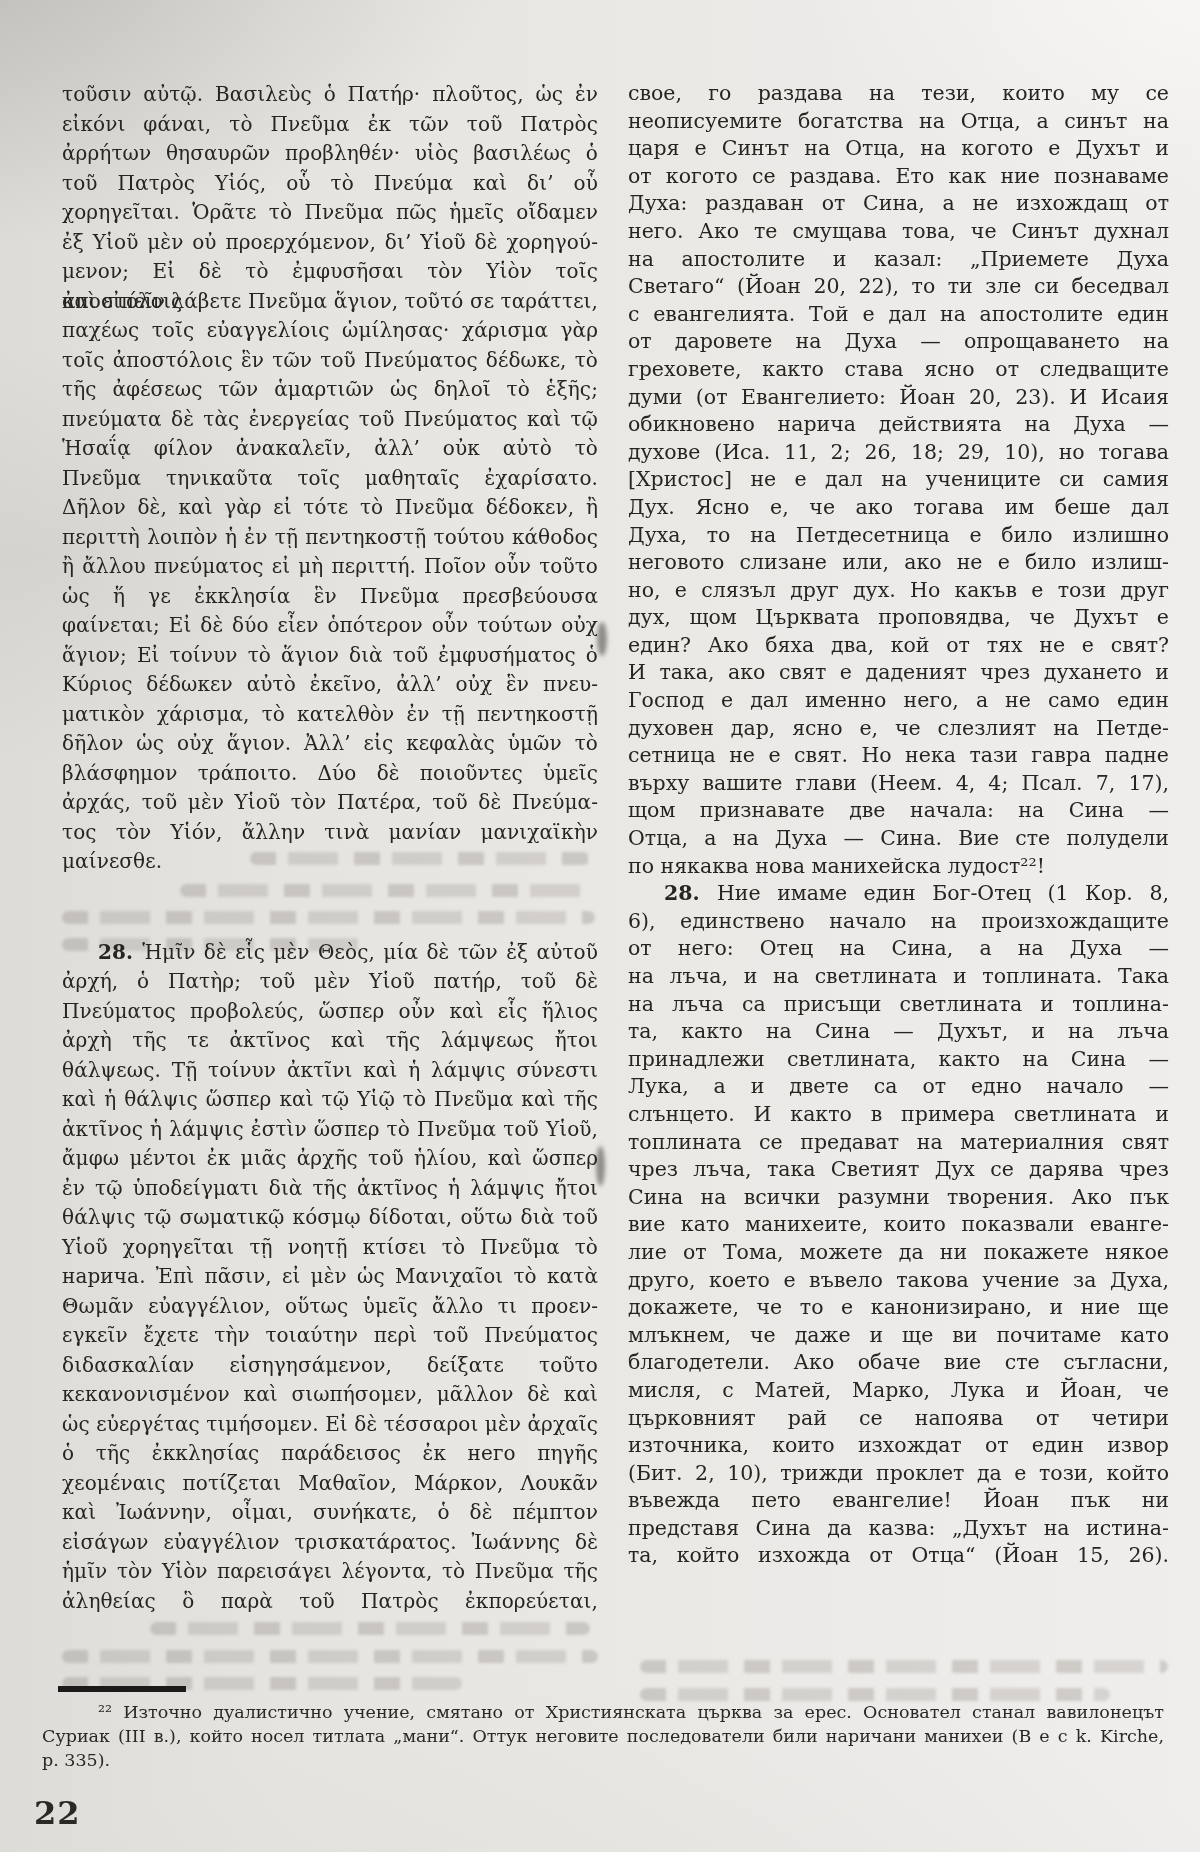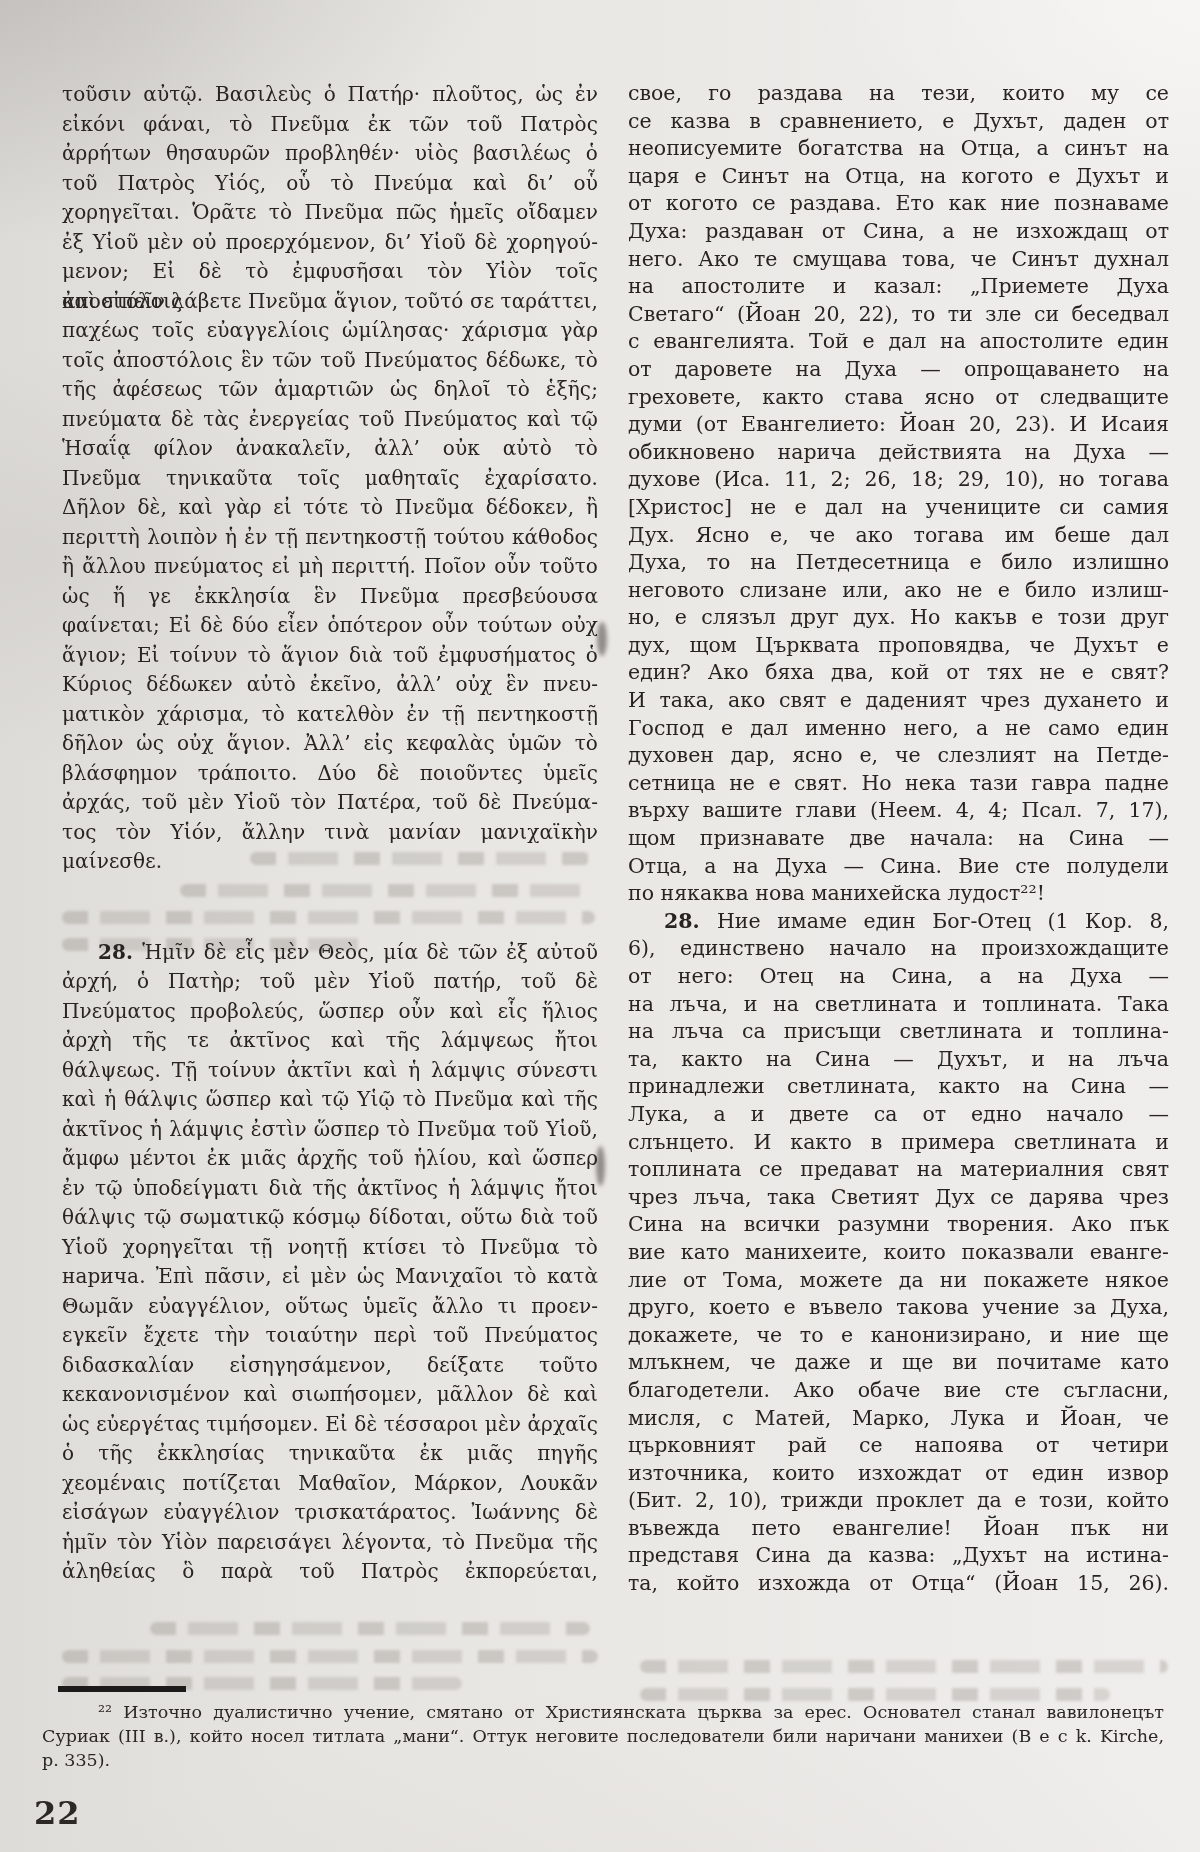--- a/index.html
+++ b/index.html
@@ -118,31 +118,31 @@
         <div class="ln" data-name="text-line">ἄμφω μέντοι ἐκ μιᾶς ἀρχῆς τοῦ ἡλίου, καὶ ὥσπερ</div>
         <div class="ln" data-name="text-line">ἐν τῷ ὑποδείγματι διὰ τῆς ἀκτῖνος ἡ λάμψις ἤτοι</div>
         <div class="ln" data-name="text-line">θάλψις τῷ σωματικῷ κόσμῳ δίδοται, οὕτω διὰ τοῦ</div>
         <div class="ln" data-name="text-line">Υἱοῦ χορηγεῖται τῇ νοητῇ κτίσει τὸ Πνεῦμα τὸ</div>
         <div class="ln" data-name="text-line">нарича. Ἐπὶ πᾶσιν, εἰ μὲν ὡς Μανιχαῖοι τὸ κατὰ</div>
         <div class="ln" data-name="text-line">Θωμᾶν εὐαγγέλιον, οὕτως ὑμεῖς ἄλλο τι προεν-</div>
         <div class="ln" data-name="text-line">εγκεῖν ἔχετε τὴν τοιαύτην περὶ τοῦ Πνεύματος</div>
         <div class="ln" data-name="text-line">διδασκαλίαν εἰσηγησάμενον, δείξατε τοῦτο</div>
         <div class="ln" data-name="text-line">κεκανονισμένον καὶ σιωπήσομεν, μᾶλλον δὲ καὶ</div>
         <div class="ln" data-name="text-line">ὡς εὐεργέτας τιμήσομεν. Εἰ δὲ τέσσαροι μὲν ἀρχαῖς</div>
-        <div class="ln" data-name="text-line">ὁ τῆς ἐκκλησίας τηνικαῦτα ἐκ μιᾶς πηγῆς</div>
+        <div class="ln" data-name="text-line">ὁ τῆς ἐκκλησίας παράδεισος ἐκ него πηγῆς</div>
         <div class="ln" data-name="text-line">χεομέναις ποτίζεται Μαθαῖον, Μάρκον, Λουκᾶν</div>
+        <div class="ln" data-name="text-line">καὶ Ἰωάννην, οἶμαι, συνήκατε, ὁ δὲ πέμπτον</div>
         <div class="ln" data-name="text-line">εἰσάγων εὐαγγέλιον τρισκατάρατος. Ἰωάννης δὲ</div>
         <div class="ln" data-name="text-line">ἡμῖν τὸν Υἱὸν παρεισάγει λέγοντα, τὸ Πνεῦμα τῆς</div>
         <div class="ln" data-name="text-line">ἀληθείας ὃ παρὰ τοῦ Πατρὸς ἐκπορεύεται,</div>
       </div>
     </div>
   <div class="col col-right" data-name="bulgarian-column">
       <div class="para" data-name="paragraph">
         <div class="ln" data-name="text-line">свое, го раздава на тези, които му се</div>
-        <div class="ln" data-name="text-line">се казва в сравнението, е Духът, даден от</div>
         <div class="ln" data-name="text-line">неописуемите богатства на Отца, а синът на</div>
         <div class="ln" data-name="text-line">царя е Синът на Отца, на когото е Духът и</div>
         <div class="ln" data-name="text-line">от когото се раздава. Ето как ние познаваме</div>
         <div class="ln" data-name="text-line">Духа: раздаван от Сина, а не изхождащ от</div>
         <div class="ln" data-name="text-line">него. Ако те смущава това, че Синът духнал</div>
         <div class="ln" data-name="text-line">на апостолите и казал: „Приемете Духа</div>
         <div class="ln" data-name="text-line">Светаго“ (Йоан 20, 22), то ти зле си беседвал</div>
         <div class="ln" data-name="text-line">с евангелията. Той е дал на апостолите един</div>
         <div class="ln" data-name="text-line">от даровете на Духа — опрощаването на</div>
         <div class="ln" data-name="text-line">греховете, както става ясно от следващите</div>

